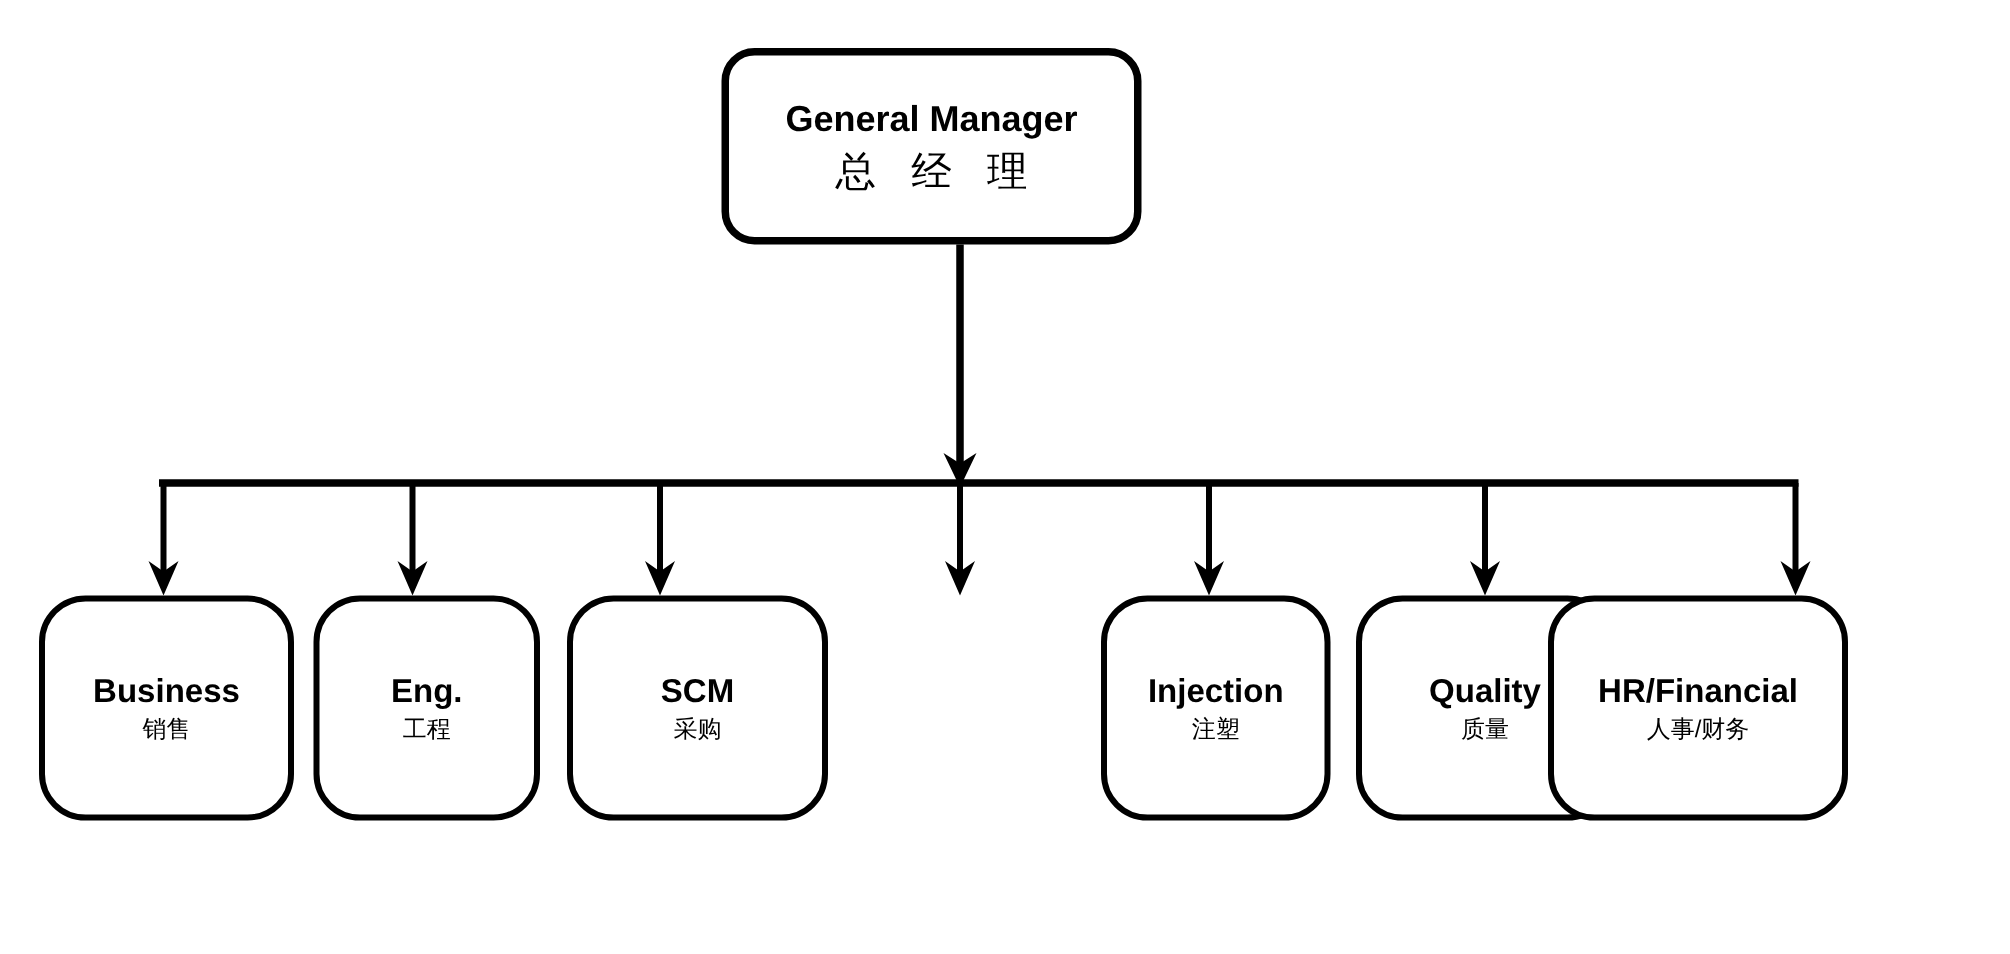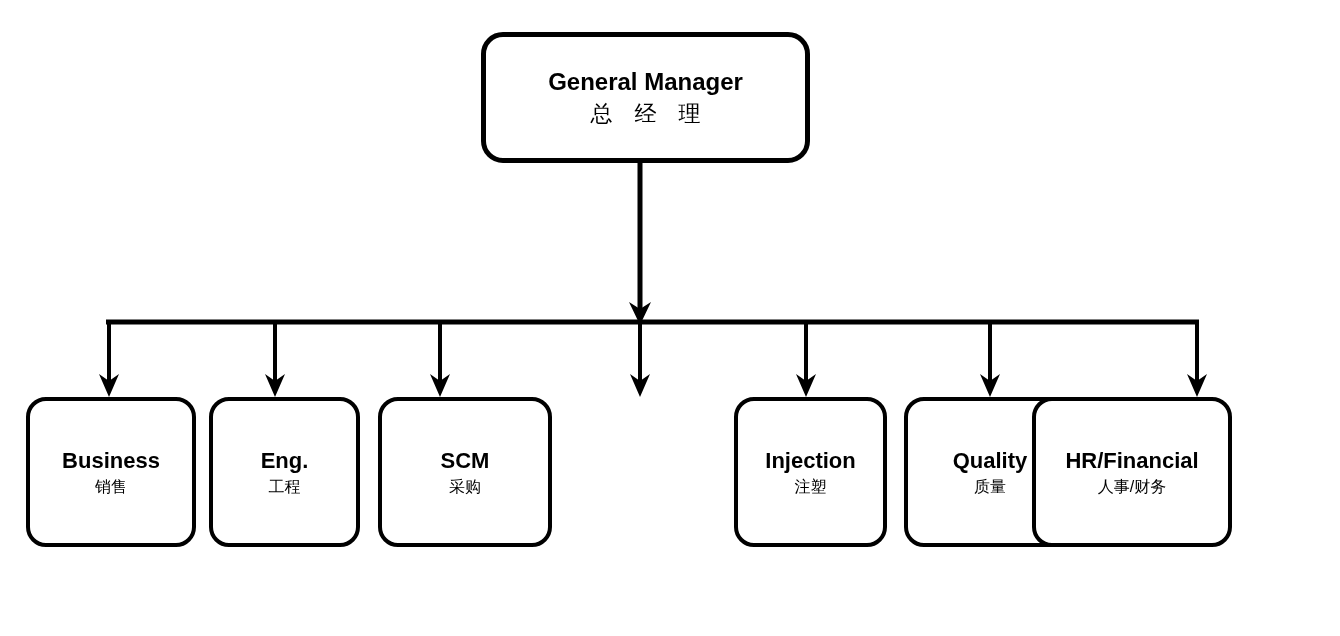--- a/index.html
+++ b/index.html
@@ -52,37 +52,38 @@
   }
   .node .line-zh {
     font-size: 16px;
     font-weight: normal;
     color: #000000;
     white-space: nowrap;
   }
   #node-gm {
     left: 481px;
     top: 32px;
-    width: 329px;
+    width: 280px;
     height: 131px;
     border-width: 5px;
     border-radius: 22px;
   }
   #node-gm .line-en {
     font-size: 24px;
     margin-bottom: 9px;
   }
   #node-gm .line-zh {
-    font-size: 22px;
+    font-size: 27px;
     letter-spacing: 8px;
     text-indent: 8px;
   }
   .dept {
     top: 397px;
     height: 150px;
+    border-radius: 31px;
   }
   #node-dept-0 { left: 26px;   width: 170px; }
   #node-dept-1 { left: 209px;  width: 151px; }
   #node-dept-2 { left: 378px;  width: 174px; align-items: center; }
   #node-dept-3 { left: 564px;  width: 152px; }
   #node-dept-4 { left: 734px;  width: 153px; }
   #node-dept-5 { left: 904px;  width: 172px; text-align: right; }
   #node-dept-6 { left: 1032px; width: 200px; }
 </style>
 </head>

